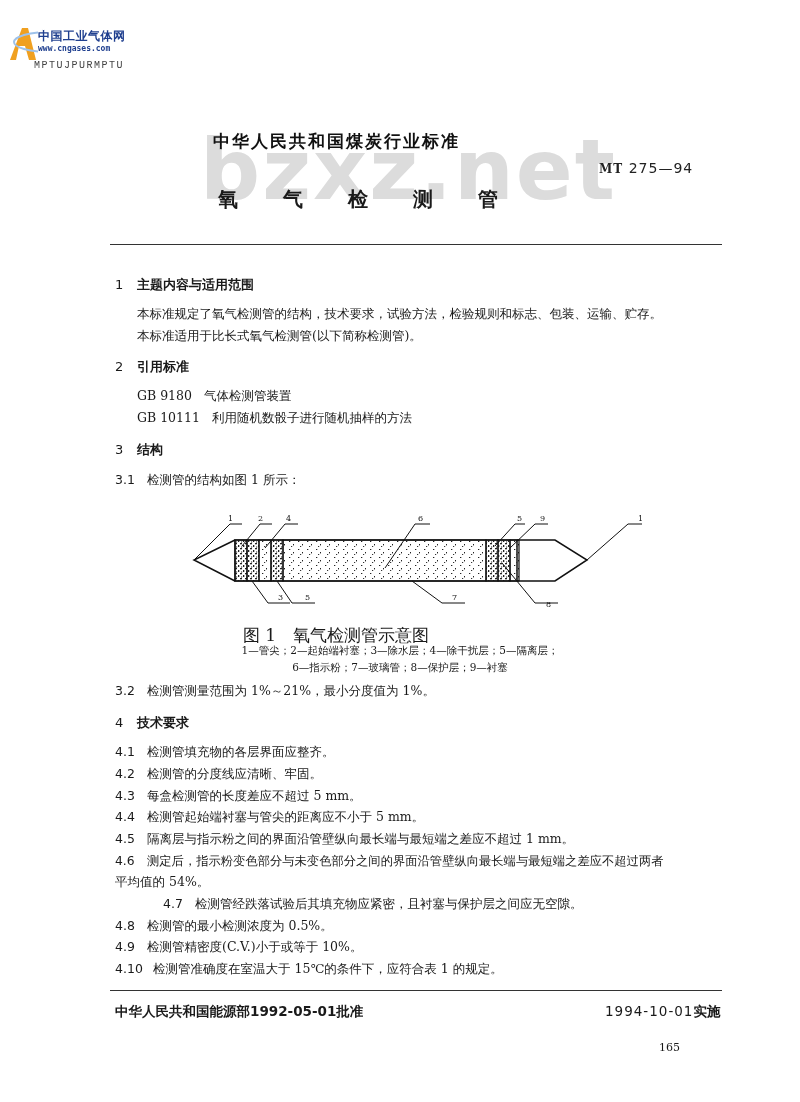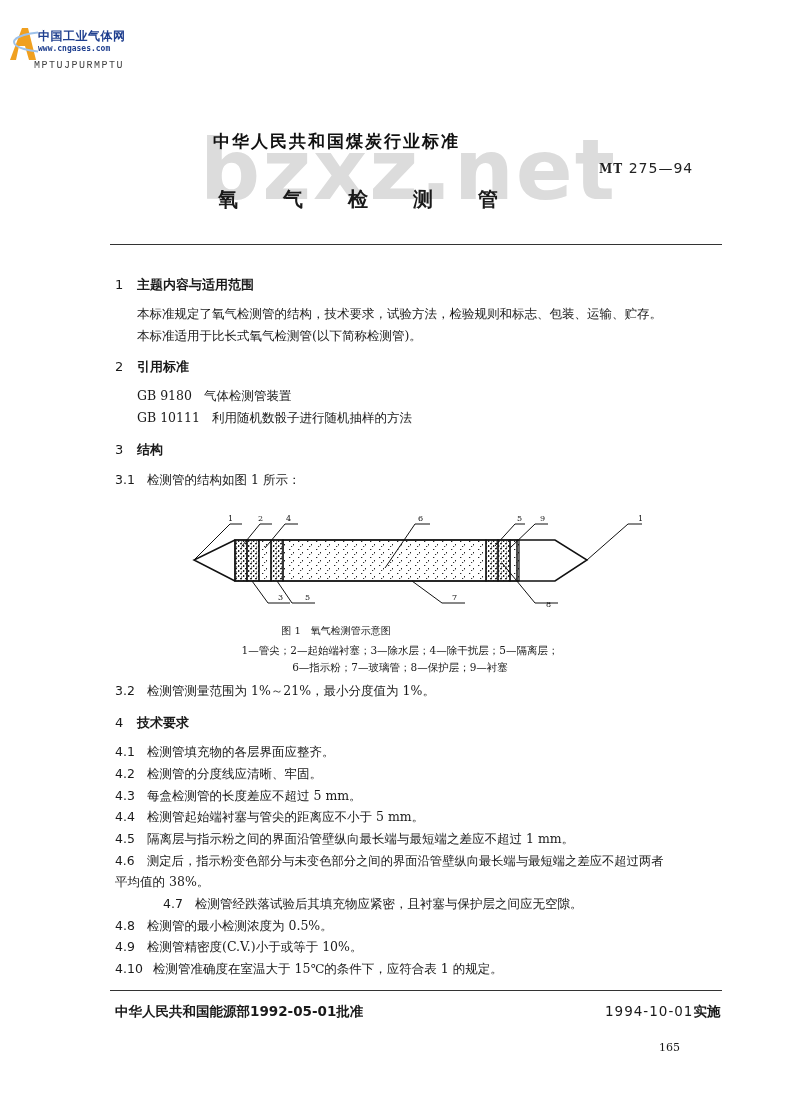--- a/index.html
+++ b/index.html
@@ -24,21 +24,21 @@
   .hr { left: 110px; width: 612px; height: 1px; background: #333; }
 
   .h1 { left: 115px; font-family: "DejaVu Sans", sans-serif; font-weight: bold; font-size: 13px; }
   .h1 .num { display: inline-block; width: 22px; font-weight: normal; }
   .p { font-size: 12.5px; white-space: nowrap; }
   .clause { left: 115px; font-size: 12.5px; white-space: nowrap; }
   .clause .cn { display: inline-block; font-family: "DejaVu Sans", sans-serif; min-width: 32px; }
   .clause .cn.wide { min-width: 38px; }
 
   .fig { left: 180px; top: 508px; width: 480px; height: 110px; }
-  .cap { font-size: 10px; text-align: center; left: 0; width: 672px; }
+  .cap { font-size: 17px; text-align: center; left: 0; width: 672px; }
   .leg { font-size: 10.5px; text-align: center; left: 0; width: 800px; }
 
   .footer-left { left: 115px; top: 1003px; font-family: "DejaVu Sans", sans-serif; font-weight: bold; font-size: 13.5px; }
   .footer-right { left: 605px; top: 1003px; font-family: "DejaVu Sans", sans-serif; font-size: 13.5px; letter-spacing: 1px; }
   .footer-right b { letter-spacing: 0; }
   .page-num { left: 659px; top: 1041px; font-size: 11px; }
 </style>
 </head>
 <body>
 
@@ -157,21 +157,21 @@
 
 <div class="abs h1" style="top:714px;">
   <span class="num">4</span><span>技术要求</span>
 </div>
 <div class="abs clause" style="top:744px;"><span class="cn">4.1</span><span>检测管填充物的各层界面应整齐。</span></div>
 <div class="abs clause" style="top:766px;"><span class="cn">4.2</span><span>检测管的分度线应清晰、牢固。</span></div>
 <div class="abs clause" style="top:788px;"><span class="cn">4.3</span><span>每盒检测管的长度差应不超过 5 mm。</span></div>
 <div class="abs clause" style="top:809px;"><span class="cn">4.4</span><span>检测管起始端衬塞与管尖的距离应不小于 5 mm。</span></div>
 <div class="abs clause" style="top:831px;"><span class="cn">4.5</span><span>隔离层与指示粉之间的界面沿管壁纵向最长端与最短端之差应不超过 1 mm。</span></div>
 <div class="abs clause" style="top:853px; font-size:12.3px;"><span class="cn">4.6</span><span>测定后，指示粉变色部分与未变色部分之间的界面沿管壁纵向最长端与最短端之差应不超过两者</span></div>
-<div class="abs p" style="left:115px; top:874px;">平均值的 38%。</div>
+<div class="abs p" style="left:115px; top:874px;">平均值的 54%。</div>
 <div class="abs clause" style="top:896px;margin-left:48px;"><span class="cn">4.7</span><span>检测管经跌落试验后其填充物应紧密，且衬塞与保护层之间应无空隙。</span></div>
 <div class="abs clause" style="top:918px;"><span class="cn">4.8</span><span>检测管的最小检测浓度为 0.5%。</span></div>
 <div class="abs clause" style="top:939px;"><span class="cn">4.9</span><span>检测管精密度(C.V.)小于或等于 10%。</span></div>
 <div class="abs clause" style="top:961px;"><span class="cn wide">4.10</span><span>检测管准确度在室温大于 15℃的条件下，应符合表 1 的规定。</span></div>
 
 <div class="abs hr" style="top:990px;"></div>
 <div class="abs footer-left">中华人民共和国能源部1992-05-01批准</div>
 <div class="abs footer-right">
   <span>1994-10-01</span><b>实施</b>
 </div>

